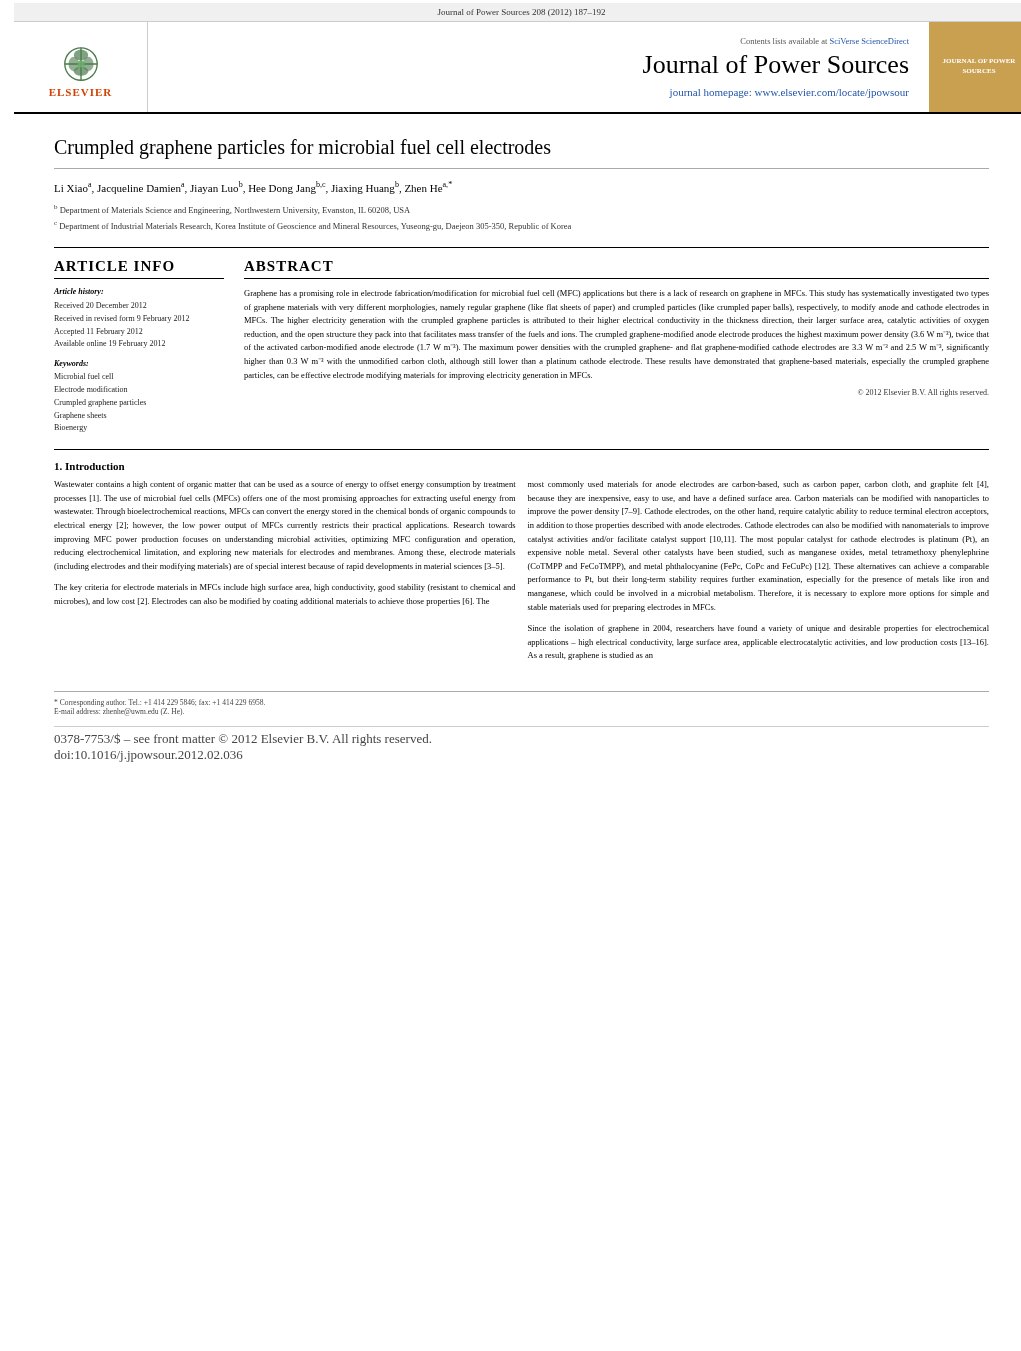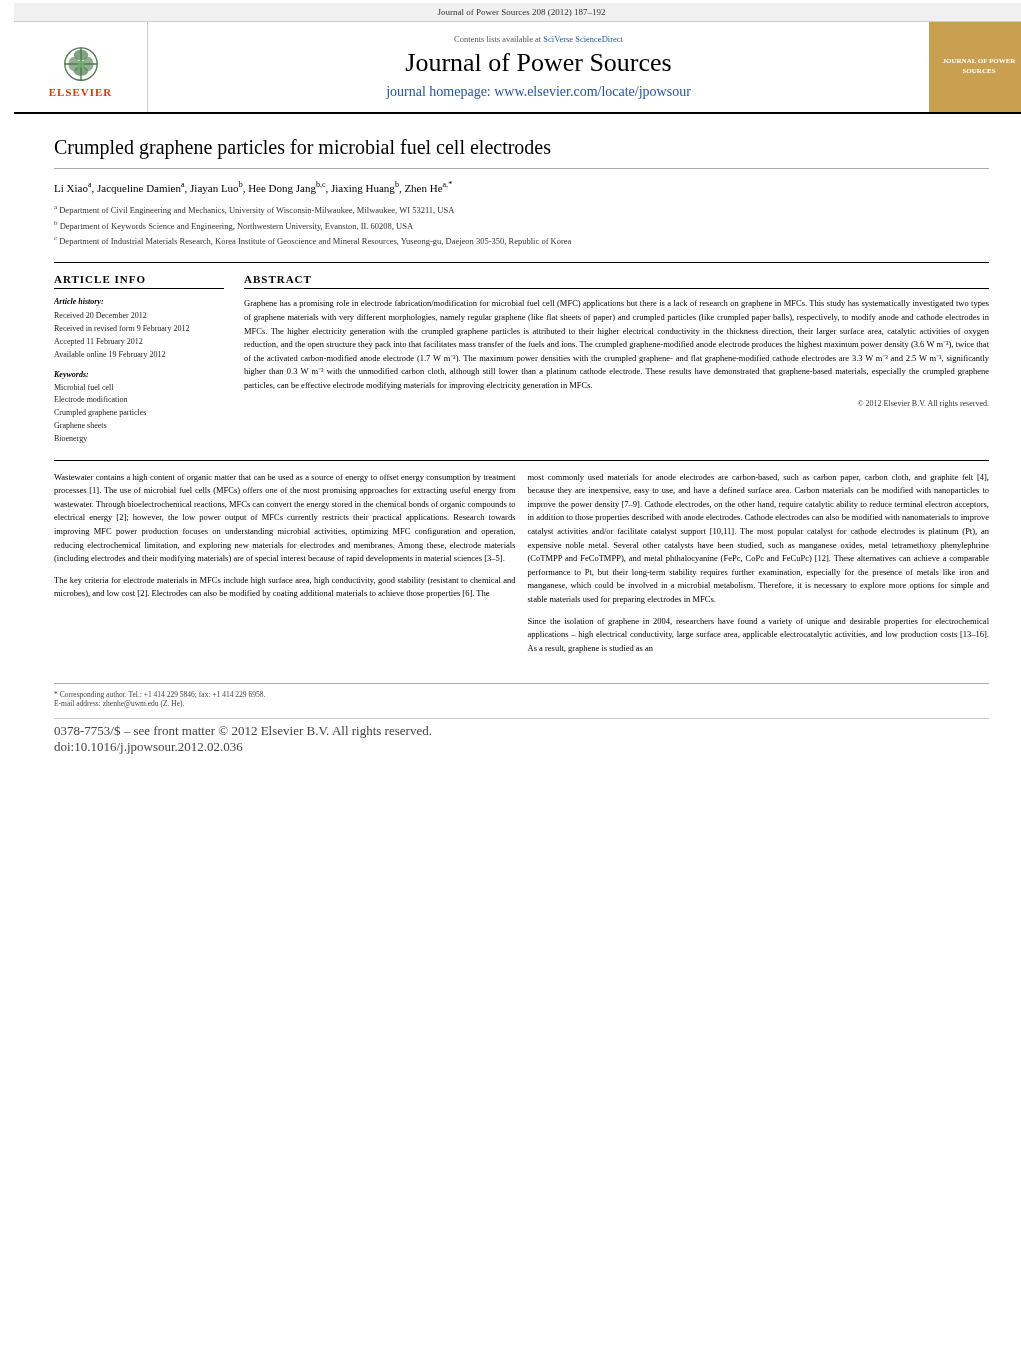--- a/index.html
+++ b/index.html
@@ -50,40 +50,40 @@
     }
     .elsevier-logo .elsevier-text {
       font-size: 11px;
       font-weight: bold;
       color: #d44000;
       letter-spacing: 1px;
       margin-top: 4px;
     }
     .journal-title-area {
       flex: 1;
-      text-align: center;
+      text-align: right;
       padding: 10px 20px;
       display: flex;
       flex-direction: column;
       justify-content: center;
     }
     .contents-line {
       font-size: 8.5px;
       color: #555;
       margin-bottom: 4px;
     }
     .journal-main-title {
       font-size: 26px;
       font-weight: normal;
       color: #000;
       font-family: "Times New Roman", serif;
       margin-bottom: 6px;
     }
     .journal-homepage {
-      font-size: 14px;
+      font-size: 11px;
       color: #2255aa;
     }
     .journal-logo-right {
       width: 100px;
       background: #c8a050;
       display: flex;
       align-items: center;
       justify-content: center;
       font-size: 8px;
       color: #fff;
@@ -135,21 +135,21 @@
     }
     .left-col {
       width: 170px;
       flex-shrink: 0;
     }
     .right-col {
       flex: 1;
     }
 
     .section-label {
-      font-size: 11px;
+      font-size: 15px;
       font-weight: bold;
       letter-spacing: 1px;
       text-transform: uppercase;
       margin-bottom: 8px;
       border-bottom: 1px solid #000;
       padding-bottom: 3px;
     }
 
     .article-info-label {
       font-size: 8px;
@@ -284,22 +284,21 @@
 
   <div class="main-content">
 
     <div class="article-title">Crumpled graphene particles for microbial fuel cell electrodes</div>
 
     <div class="authors">
       <span>Li Xiao<sup>a</sup>, Jacqueline Damien<sup>a</sup>, Jiayan Luo<sup>b</sup>, Hee Dong Jang<sup>b,c</sup>, Jiaxing Huang<sup>b</sup>, Zhen He<sup>a,</sup><sup>*</sup></span>
     </div>
 
     <div class="affiliations">
-      <div><sup>a</sup> <span>Department of Civil Engineering and Mechanics, University of Wisconsin-Milwaukee, Milwaukee, WI 53211, USA</span></div>
-      <div><sup>b</sup> <span>Department of Keywords Science and Engineering, Northwestern University, Evanston, IL 60208, USA</span></div>
+      <div><sup>b</sup> <span>Department of Materials Science and Engineering, Northwestern University, Evanston, IL 60208, USA</span></div>
       <div><sup>c</sup> <span>Department of Industrial Materials Research, Korea Institute of Geoscience and Mineral Resources, Yuseong-gu, Daejeon 305-350, Republic of Korea</span></div>
     </div>
 
     <div class="two-col">
 
       <div class="left-col">
         <div class="section-label">ARTICLE INFO</div>
 
         <div class="article-info-label">Article history:</div>
         <div class="article-info-row">Received 20 December 2012</div>
@@ -316,20 +315,21 @@
       </div>
 
       <div class="right-col">
         <div class="section-label">ABSTRACT</div>
         <div class="abstract-text">Graphene has a promising role in electrode fabrication/modification for microbial fuel cell (MFC) applications but there is a lack of research on graphene in MFCs. This study has systematically investigated two types of graphene materials with very different morphologies, namely regular graphene (like flat sheets of paper) and crumpled particles (like crumpled paper balls), respectively, to modify anode and cathode electrodes in MFCs. The higher electricity generation with the crumpled graphene particles is attributed to their higher electrical conductivity in the thickness direction, their larger surface area, catalytic activities of oxygen reduction, and the open structure they pack into that facilitates mass transfer of the fuels and ions. The crumpled graphene-modified anode electrode produces the highest maximum power density (3.6 W m⁻³), twice that of the activated carbon-modified anode electrode (1.7 W m⁻³). The maximum power densities with the crumpled graphene- and flat graphene-modified cathode electrodes are 3.3 W m⁻³ and 2.5 W m⁻³, significantly higher than 0.3 W m⁻³ with the unmodified carbon cloth, although still lower than a platinum cathode electrode. These results have demonstrated that graphene-based materials, especially the crumpled graphene particles, can be effective electrode modifying materials for improving electricity generation in MFCs.</div>
         <div class="copyright-line">© 2012 Elsevier B.V. All rights reserved.</div>
       </div>
     </div>
 
     <div class="body-section">
+      <div class="section-heading">1. Introduction</div>
 
       <div class="two-col-body">
 
         <div class="body-col">
           <div class="body-text">Wastewater contains a high content of organic matter that can be used as a source of energy to offset energy consumption by treatment processes [1]. The use of microbial fuel cells (MFCs) offers one of the most promising approaches for extracting useful energy from wastewater. Through bioelectrochemical reactions, MFCs can convert the energy stored in the chemical bonds of organic compounds to electrical energy [2]; however, the low power output of MFCs currently restricts their practical applications. Research towards improving MFC power production focuses on understanding microbial activities, optimizing MFC configuration and operation, reducing electrochemical limitation, and exploring new materials for electrodes and membranes. Among these, electrode materials (including electrodes and their modifying materials) are of special interest because of rapid developments in material sciences [3–5].</div>
           <div class="body-text">The key criteria for electrode materials in MFCs include high surface area, high conductivity, good stability (resistant to chemical and microbes), and low cost [2]. Electrodes can also be modified by coating additional materials to achieve those properties [6]. The</div>
         </div>
 
         <div class="body-col">
           <div class="body-text">most commonly used materials for anode electrodes are carbon-based, such as carbon paper, carbon cloth, and graphite felt [4], because they are inexpensive, easy to use, and have a defined surface area. Carbon materials can be modified with nanoparticles to improve the power density [7–9]. Cathode electrodes, on the other hand, require catalytic ability to reduce terminal electron acceptors, in addition to those properties described with anode electrodes. Cathode electrodes can also be modified with nanomaterials to improve catalyst activities and/or facilitate catalyst support [10,11]. The most popular catalyst for cathode electrodes is platinum (Pt), an expensive noble metal. Several other catalysts have been studied, such as manganese oxides, metal tetramethoxy phenylephrine (CoTMPP and FeCoTMPP), and metal phthalocyanine (FePc, CoPc and FeCuPc) [12]. These alternatives can achieve a comparable performance to Pt, but their long-term stability requires further examination, especially for the presence of metals like iron and manganese, which could be involved in a microbial metabolism. Therefore, it is necessary to explore more options for simple and stable materials used for preparing electrodes in MFCs.</div>

